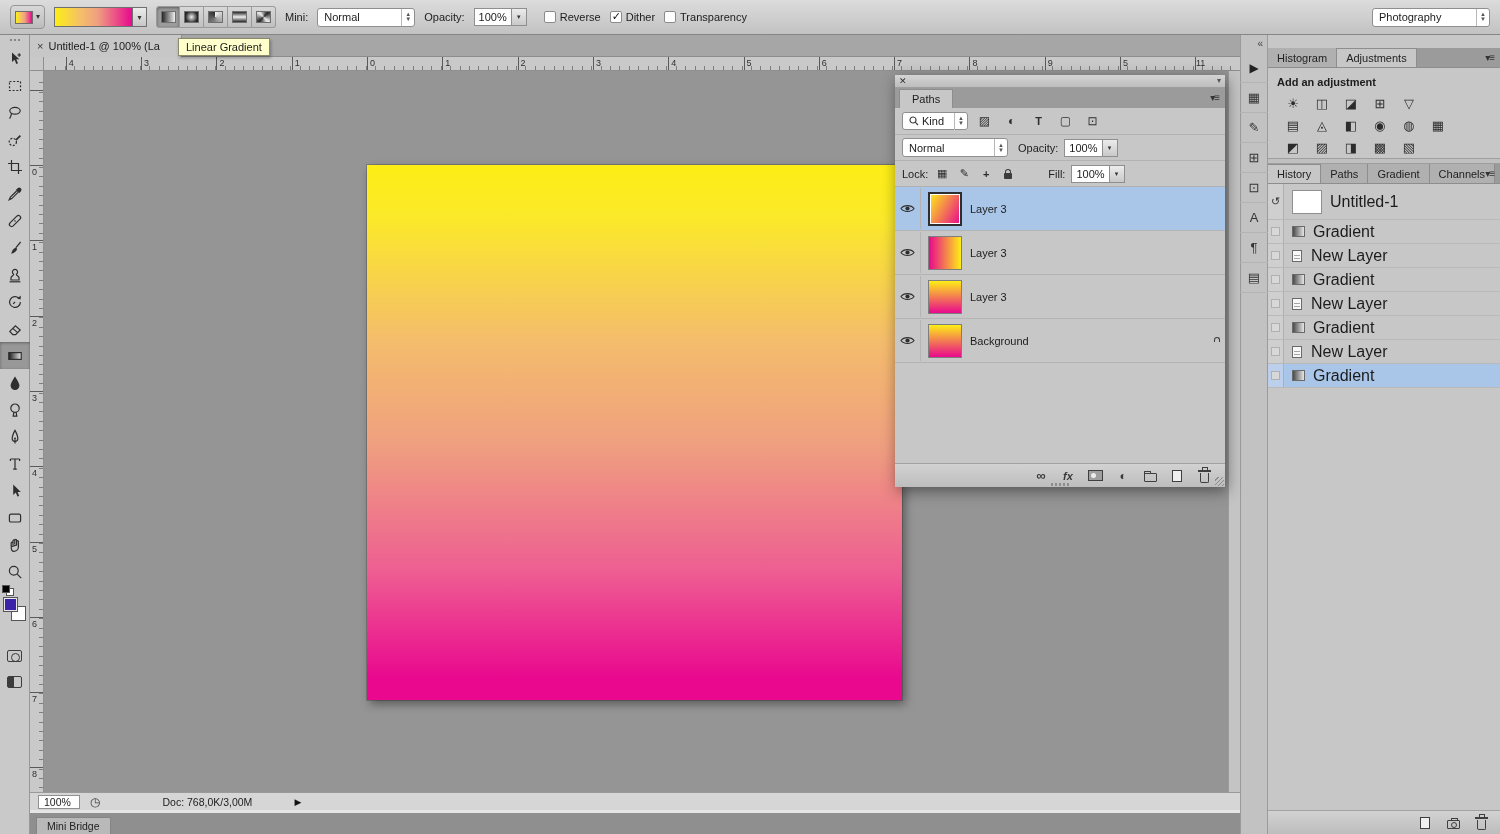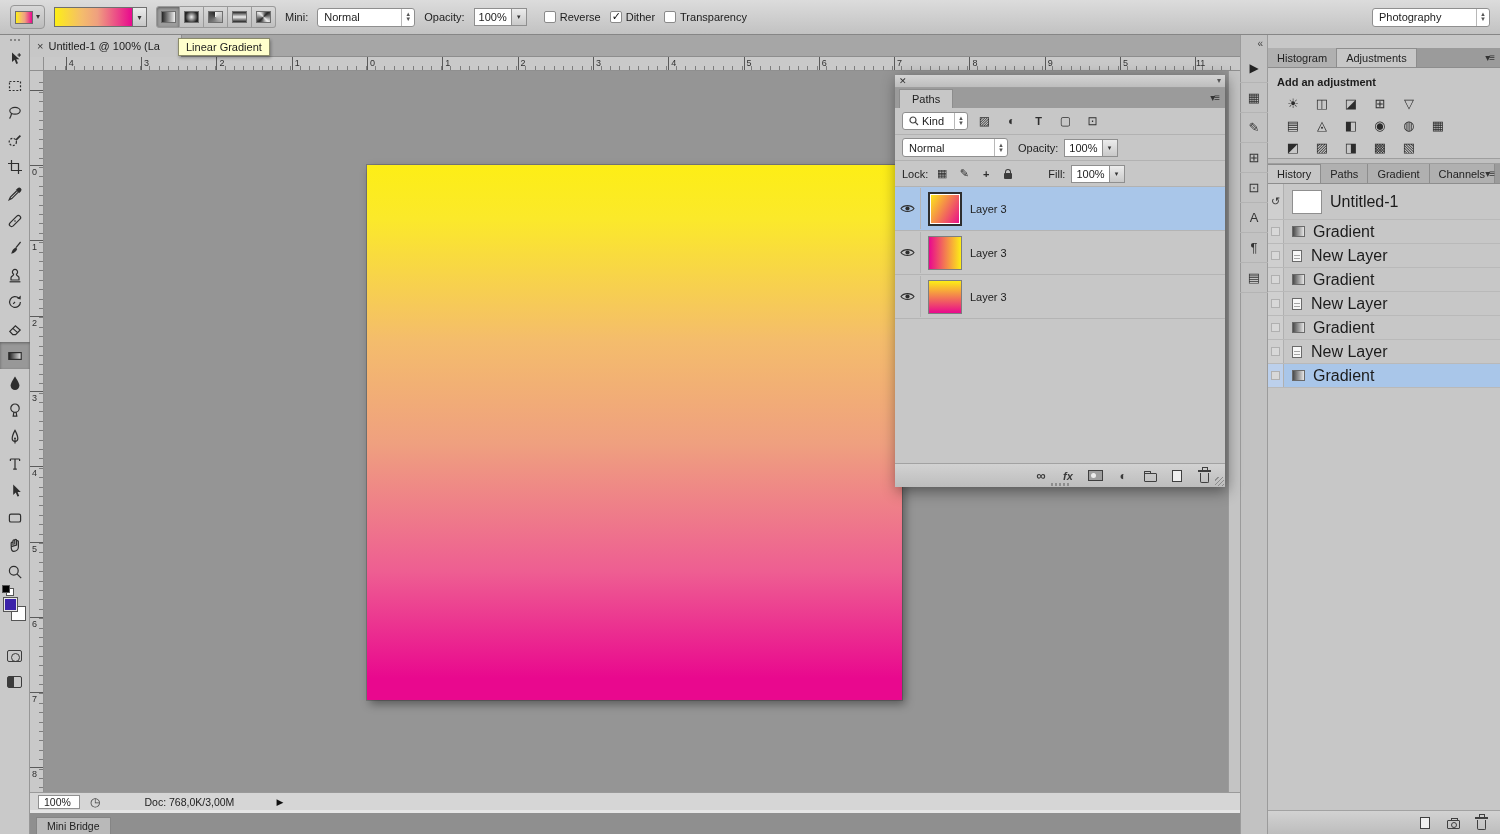--- a/index.html
+++ b/index.html
@@ -427,21 +427,21 @@
         <b class="rlab-l" style="top: 698.4px;">8</b>
       </div>
     <div class="canvas-content">
       <div class="document-canvas" style="background: linear-gradient(rgb(253, 238, 22) 0%, rgb(251, 233, 42) 10%, rgb(244, 188, 108) 33%, rgb(239, 160, 127) 52%, rgb(238, 94, 146) 76%, rgb(233, 8, 142) 96%);"></div>
     </div>
   </div>
   <div class="v-scroll"></div>
   <div class="status-bar">
     <span class="zoom-field">100%</span>
     <span class="clock">◷</span>
-    <span class="status-doc" style="margin-left:34px">Doc: 768,0K/3,00M</span>
+    <span class="status-doc" style="margin-left:52px">Doc: 768,0K/3,00M</span>
     <span class="status-arrow" style="margin-left:32px">▶</span>
   </div>
   <div class="minibridge-bar">
     <div class="mb-tab">Mini Bridge</div>
   </div>
 </div>
 
 <div class="layers-panel">
   <div class="lp-titlebar">
     <span class="lp-close">✕</span>
@@ -522,20 +522,31 @@
       </div>
       <div class="layer-row">
         <span class="eye-cell">
           <svg width="15" height="11" viewBox="0 0 15 11">
             <path d="M1 5.5 C3.8 1.6 11.2 1.6 14 5.5 C11.2 9.4 3.8 9.4 1 5.5 Z" fill="none" stroke="#2e2e2e" stroke-width="1.1"></path>
             <circle cx="7.5" cy="5.5" r="2.1" fill="#2e2e2e"></circle>
           </svg>
         </span>
         <span class="layer-thumb" style="background:linear-gradient(180deg,#fdee16,#e9088e)"></span>
         <span class="layer-name">Layer 3</span>
+      </div>
+      <div class="layer-row">
+        <span class="eye-cell">
+          <svg width="15" height="11" viewBox="0 0 15 11">
+            <path d="M1 5.5 C3.8 1.6 11.2 1.6 14 5.5 C11.2 9.4 3.8 9.4 1 5.5 Z" fill="none" stroke="#2e2e2e" stroke-width="1.1"></path>
+            <circle cx="7.5" cy="5.5" r="2.1" fill="#2e2e2e"></circle>
+          </svg>
+        </span>
+        <span class="layer-thumb" style="background:linear-gradient(180deg,#fdee16,#e9088e)"></span>
+        <span class="layer-name">Background</span>
+        <span class="layer-lock"><span class="lock-icon"></span></span>
       </div>
     </div>
   <div class="lp-empty"></div>
   <div class="lp-bottombar">
     <span class="lp-bb inf">∞</span>
     <span class="lp-bb fx">fx</span>
     <span class="lp-bb">
         <span class="icon-mask"></span>
       </span>
     <span class="lp-bb half">◐</span>

